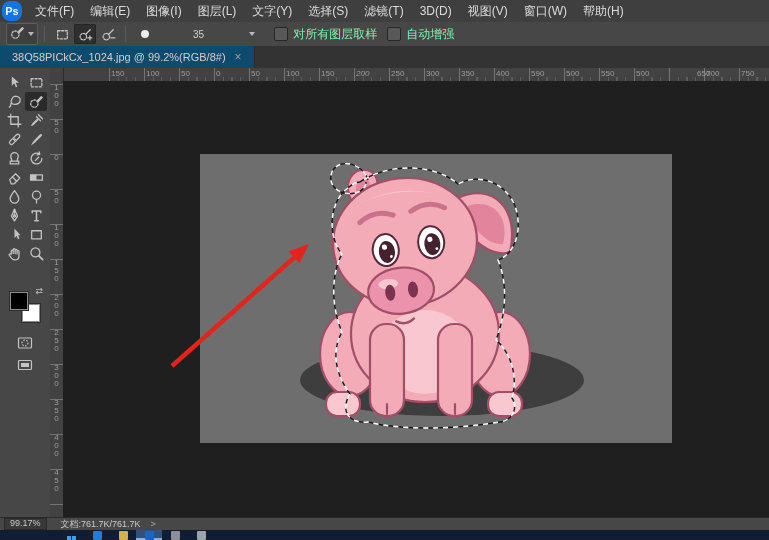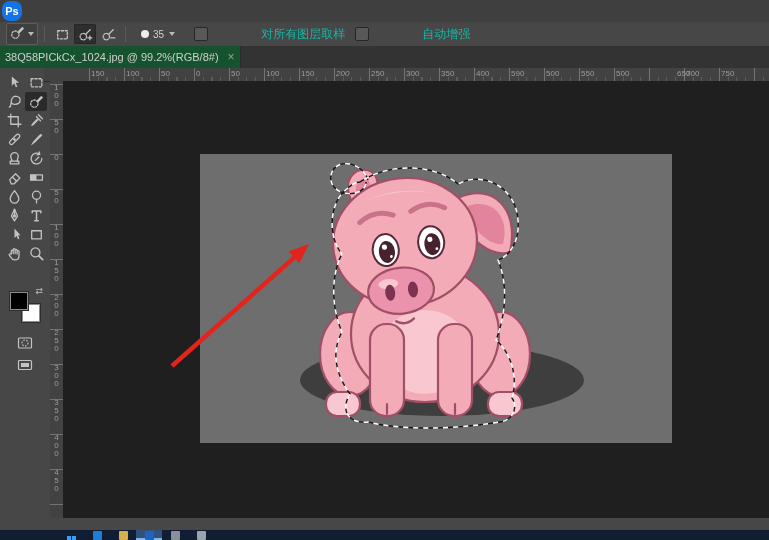--- a/index.html
+++ b/index.html
@@ -16,51 +16,51 @@
   
   #optionsbar{position:absolute;left:0;top:22px;right:0;height:24px;background:#474747;
               border-bottom:1px solid #2b2b2b;display:flex;align-items:center;font-size:12px;}
   .preset-box{display:flex;align-items:center;margin-left:6px;padding:1px 3px;border:1px solid #5d5d5d;
               border-radius:2px;background:#3f3f3f;height:18px;}
   .caret{width:0;height:0;border-left:3px solid transparent;border-right:3px solid transparent;
          border-top:4px solid #b9b9b9;margin-left:3px;}
   .vsep{width:1px;height:16px;background:#5a5a5a;margin:0 6px;}
   .mode-btn{width:22px;height:20px;display:flex;align-items:center;justify-content:center;border-radius:2px;}
   .mode-btn.active{background:#2e2e2e;box-shadow:inset 0 0 0 1px #262626;}
-  .brush-widget{display:flex;align-items:center;margin:0 9px;}
+  .brush-widget{display:flex;align-items:center;margin:0 9px;gap:40px;}
   .brush-dot{width:8px;height:8px;background:#ececec;border-radius:50%;margin-right:4px;}
   .brush-num{font-size:10px;color:#d0d0d0;margin-right:2px;}
   .cb{width:12px;height:12px;border:1px solid #262626;background:#585858;border-radius:2px;margin:0 5px 0 10px;flex:none;}
-  .opt-label{color:#14b8a6;white-space:nowrap;margin-left:48px;}
+  .opt-label{color:#86efac;white-space:nowrap;}
   #select-mask-btn{margin-left:14px;padding:1px 14px;border:1px solid #6b6b6b;border-radius:2px;
                    background:#555;color:#e2e2e2;font-size:12px;height:18px;line-height:16px;white-space:nowrap;}
 
   
   #tabbar{position:absolute;left:0;top:46px;right:0;height:22px;background:#333;}
-  .doc-tab{position:absolute;left:0;top:0;height:22px;background:#14532d;display:flex;align-items:center;
-           padding:0 5px;font-size:11px;color:#cfcfcf;border-right:1px solid #2b2b2b;white-space:nowrap;}
+  .doc-tab{position:absolute;left:0;top:0;height:22px;background:#0c4a6e;display:flex;align-items:center;
+           padding:0 12px;font-size:11px;color:#cfcfcf;border-right:1px solid #2b2b2b;white-space:nowrap;}
   .tab-close{margin-left:9px;color:#9c9c9c;font-size:12px;line-height:12px;}
 
   
   #toolbar{position:absolute;left:0;top:68px;width:50px;bottom:22px;background:#474747;border-right:1px solid #2b2b2b;}
   #tools-grid{display:grid;grid-template-columns:22px 22px;justify-content:center;padding-top:5px;}
   .tool{width:22px;height:19px;display:flex;align-items:center;justify-content:center;border-radius:2px;}
   .tool.active{background:#2a2a2a;}
   #swatches{position:absolute;left:10px;top:224px;width:30px;height:30px;}
   .sw{position:absolute;width:16px;height:16px;border:1px solid #8e8e8e;box-shadow:0 0 0 1px #2e2e2e;}
   .sw.fg{left:0;top:0;background:var(--fg,#000);z-index:2;}
   .sw.bg{right:0;bottom:0;background:var(--bg,#fff);}
   .swap-icon{position:absolute;right:-3px;top:-6px;font-size:9px;color:#b9b9b9;}
   .swap-icon::after{content:"⇄";}
   .below-tool{position:absolute;left:0;width:50px;display:flex;justify-content:center;}
 
   
   #ruler-corner{position:absolute;left:50px;top:68px;width:13px;height:13px;background:#424242;
                 border-right:1px solid #2b2b2b;border-bottom:1px solid #2b2b2b;}
-  #ruler-top{position:absolute;left:44px;top:68px;right:0;height:13px;background:#424242;
+  #ruler-top{position:absolute;left:64px;top:68px;right:0;height:13px;background:#424242;
              border-bottom:1px solid #2b2b2b;overflow:hidden;
              background-image:repeating-linear-gradient(to right,#747474 0 1px,transparent 1px 35px),
                               repeating-linear-gradient(to right,#5c5c5c 0 1px,transparent 1px 8.75px);
              background-size:100% 100%,100% 4px;background-position:45px 0,45px bottom;background-repeat:no-repeat;}
   .ruler-num{position:absolute;top:1px;font-size:8px;color:#9c9c9c;padding-left:2px;}
   #ruler-left{position:absolute;left:50px;top:81px;width:13px;bottom:22px;background:#424242;
               border-right:1px solid #2b2b2b;overflow:hidden;
               background-image:repeating-linear-gradient(to bottom,#747474 0 1px,transparent 1px 35px);
               background-position:0 3px;background-repeat:no-repeat;background-size:100% 100%;}
   .ruler-vnum{position:absolute;left:2px;font-size:8px;line-height:8px;color:#9c9c9c;width:9px;text-align:center;}
@@ -84,20 +84,33 @@
   .tb-slot.active{background:#33507a;box-shadow:inset 0 -2px 0 #7fb4ef;}
   .tbicon{width:9px;height:9px;margin-top:1px;border-radius:1px;}
 </style>
 </head>
 <body>
 
 <div id="app">
 
   <div id="menubar">
     <div id="ps-logo">Ps</div>
+    <div id="menu-items" style="display:flex;">
+        <span class="menu-item">文件(F)</span>
+        <span class="menu-item">编辑(E)</span>
+        <span class="menu-item">图像(I)</span>
+        <span class="menu-item">图层(L)</span>
+        <span class="menu-item">文字(Y)</span>
+        <span class="menu-item">选择(S)</span>
+        <span class="menu-item">滤镜(T)</span>
+        <span class="menu-item">3D(D)</span>
+        <span class="menu-item">视图(V)</span>
+        <span class="menu-item">窗口(W)</span>
+        <span class="menu-item">帮助(H)</span>
+      </div>
   </div>
 
   <div id="optionsbar">
     <div class="preset-box">
       <span id="preset-icon"><svg viewBox="0 0 14 14" width="15" height="15" fill="none" stroke="#c3c3c3" stroke-width="1.2" stroke-linecap="round" stroke-linejoin="round">
             <circle cx="5" cy="9" r="3.4" stroke-dasharray="1.6 1.4"></circle>
             <path d="M7.6 6.4 L11.5 2.5 L12.3 3.3 L8.4 7.2"></path>
           </svg></span>
       <span class="caret"></span>
     </div>
@@ -365,20 +378,25 @@
         </g>
       </svg>
     </div>
 
     <svg id="annot" viewBox="0 0 706 437">
       <line x1="109" y1="285" x2="234" y2="174" style="stroke:var(--arrow,#e3241d)" stroke-width="4.5"></line>
       <polygon points="246,163 236.4,182.3 225.8,170.3" style="fill:var(--arrow,#e3241d)"></polygon>
     </svg>
   </div>
 
+  <div id="statusbar">
+    <span id="zoom-box">99.17%</span>
+    <span id="doc-info">文档:761.7K/761.7K</span>
+    <span id="status-expander">&gt;</span>
+  </div>
 
   <div id="taskbar">
       <div class="tb-slot">
         <div class="tbicon" style="background: transparent;"><svg viewBox="0 0 9 9" width="9" height="9">
             <rect x="0" y="0" width="4" height="4" fill="#3aa0f3"></rect>
             <rect x="5" y="0" width="4" height="4" fill="#3aa0f3"></rect>
             <rect x="0" y="5" width="4" height="4" fill="#3aa0f3"></rect>
             <rect x="5" y="5" width="4" height="4" fill="#3aa0f3"></rect>
           </svg></div>
       </div>

